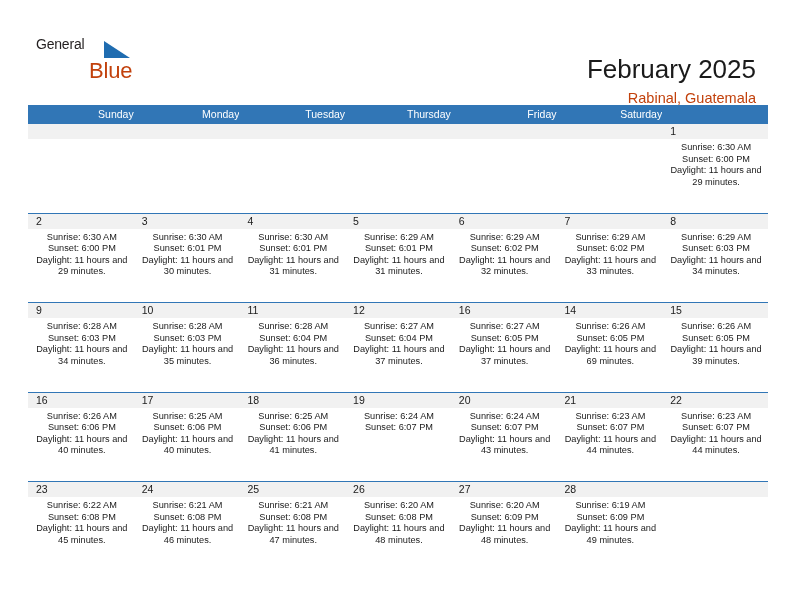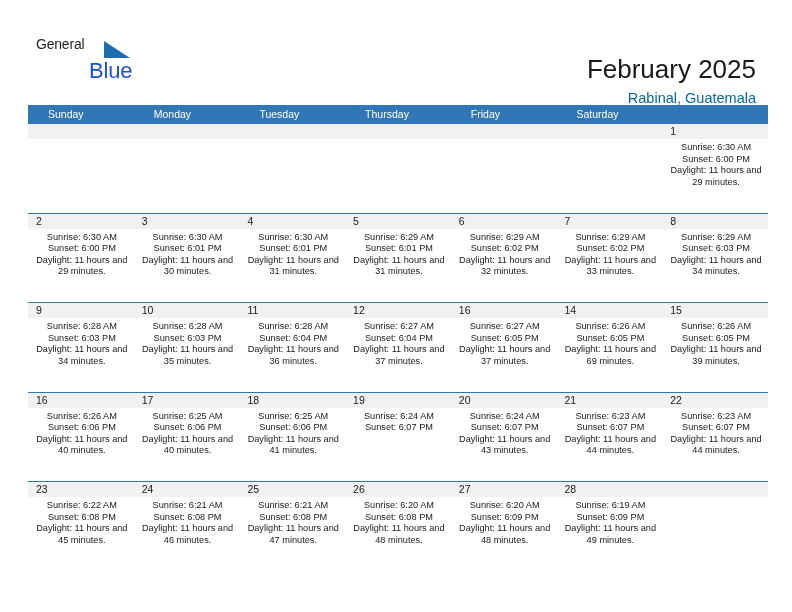--- a/index.html
+++ b/index.html
@@ -54,41 +54,41 @@
     height: 0;
     border-left: 26px solid #1f6cb0;
     border-top: 17px solid transparent;
   }
   .logo-blue {
     position: absolute;
     left: 53px;
     top: 22px;
     font-size: 22px;
     letter-spacing: -0.2px;
-    color: #1d4ed8;
+    color: #c2410c;
     font-family: "Liberation Sans", sans-serif;
   }
 
   .title-block {
     position: absolute;
     right: 36px;
     top: 33px;
     text-align: right;
     margin-top: 20px;
   }
   .month-title {
     font-size: 26px;
     color: #1a1a1a;
     font-weight: normal;
     line-height: 32px;
     white-space: nowrap;
   }
   .location-title {
     font-size: 14.5px;
-    color: #0369a1;
+    color: #c2410c;
     line-height: 20px;
     margin-top: 3px;
     white-space: nowrap;
   }
 
   
   .calendar {
     position: absolute;
     left: 28px;
     top: 105px;
@@ -104,20 +104,21 @@
   .weekday-cell {
     width: 105.714px;
     height: 19px;
     box-sizing: border-box;
     padding-left: 20px;
     color: #ffffff;
     font-size: 10.5px;
     line-height: 19px;
     white-space: nowrap;
     overflow: hidden;
+    text-align: right;
   }
 
   .week-row {
     width: 740px;
     border-top: 1.2px solid #3176b6;
     box-sizing: border-box;
   }
   .week-row:first-of-type {
     border-top: none;
   }

